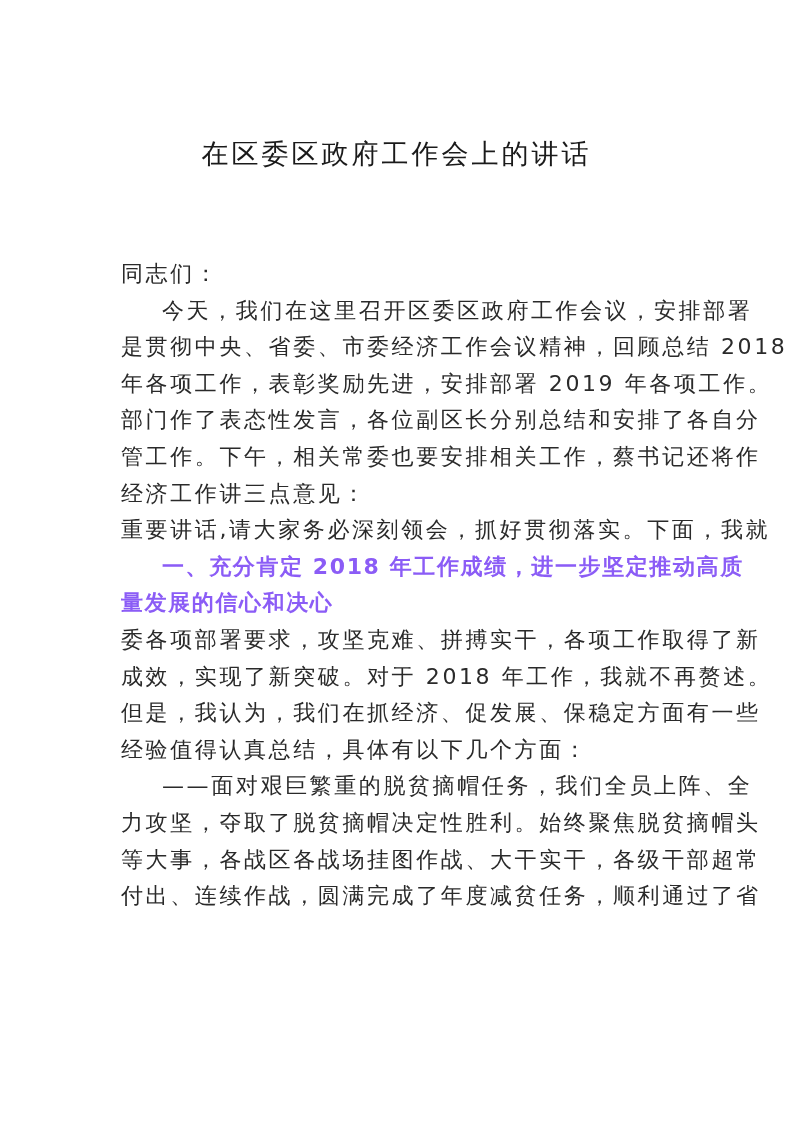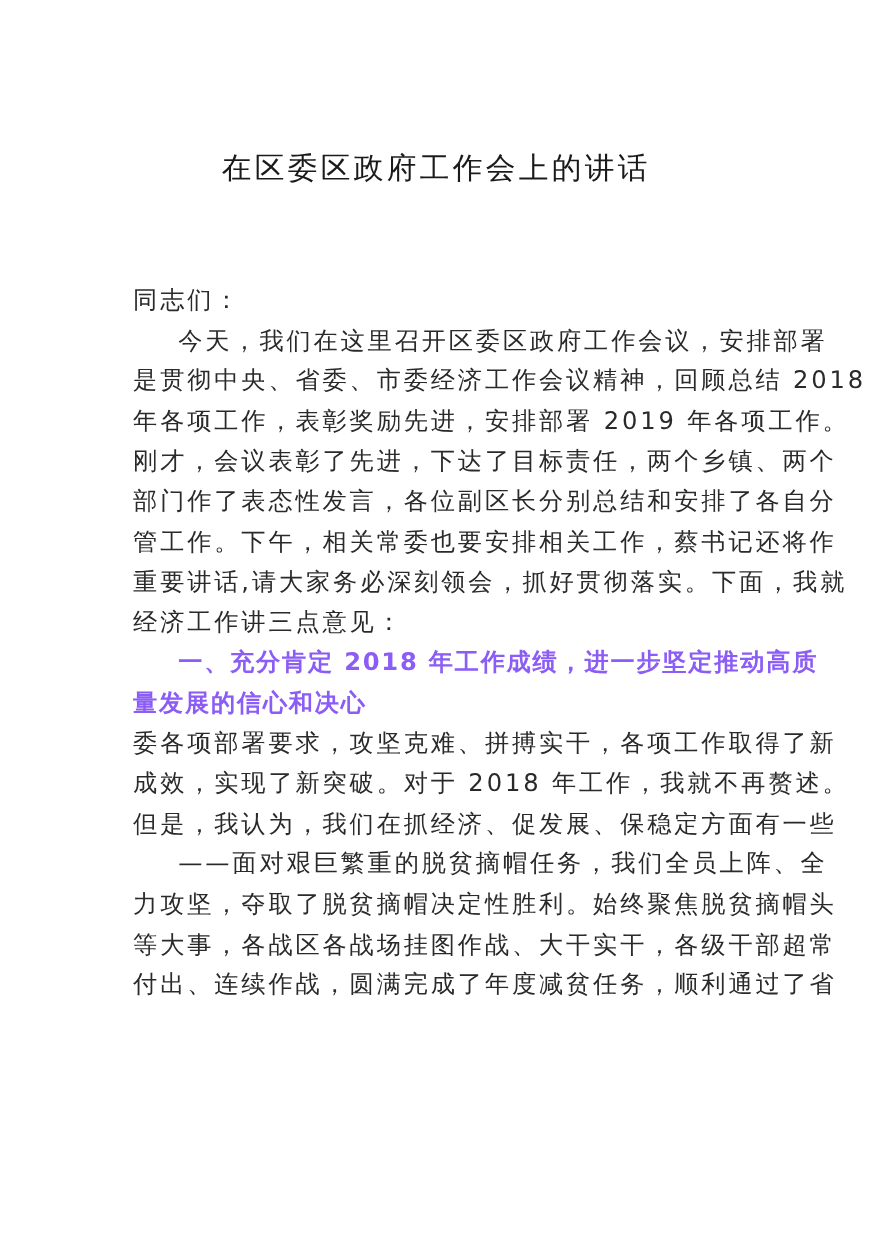--- a/index.html
+++ b/index.html
@@ -24,29 +24,29 @@
 <body>
 
 <div class="page">
   <div class="title">在区委区政府工作会上的讲话</div>
   <div class="body">
     <span class="line">同志们：</span>
     <div id="lines">
         <span class="line indent">今天，我们在这里召开区委区政府工作会议，安排部署</span>
         <span class="line">是贯彻中央、省委、市委经济工作会议精神，回顾总结 2018</span>
         <span class="line">年各项工作，表彰奖励先进，安排部署 2019 年各项工作。</span>
-        <span class="line">刚才，会议表彰了先进，下达了目标责任，两个乡镇、两个</span>
         <span class="line">部门作了表态性发言，各位副区长分别总结和安排了各自分</span>
         <span class="line">管工作。下午，相关常委也要安排相关工作，蔡书记还将作</span>
+        <span class="line">经济工作讲三点意见：</span>
         <span class="line">重要讲话,请大家务必深刻领会，抓好贯彻落实。下面，我就</span>
-        <span class="line">经济工作讲三点意见：</span>
         <span class="line indent heading">一、充分肯定 2018 年工作成绩，进一步坚定推动高质</span>
         <span class="line heading">量发展的信心和决心</span>
         <span class="line">委各项部署要求，攻坚克难、拼搏实干，各项工作取得了新</span>
         <span class="line">成效，实现了新突破。对于 2018 年工作，我就不再赘述。</span>
         <span class="line">但是，我认为，我们在抓经济、促发展、保稳定方面有一些</span>
+        <span class="line">经验值得认真总结，具体有以下几个方面：</span>
         <span class="line indent">——面对艰巨繁重的脱贫摘帽任务，我们全员上阵、全</span>
         <span class="line">力攻坚，夺取了脱贫摘帽决定性胜利。始终聚焦脱贫摘帽头</span>
         <span class="line">等大事，各战区各战场挂图作战、大干实干，各级干部超常</span>
         <span class="line">付出、连续作战，圆满完成了年度减贫任务，顺利通过了省</span>
       </div>
   </div>
 </div>
 
 </body></html>

